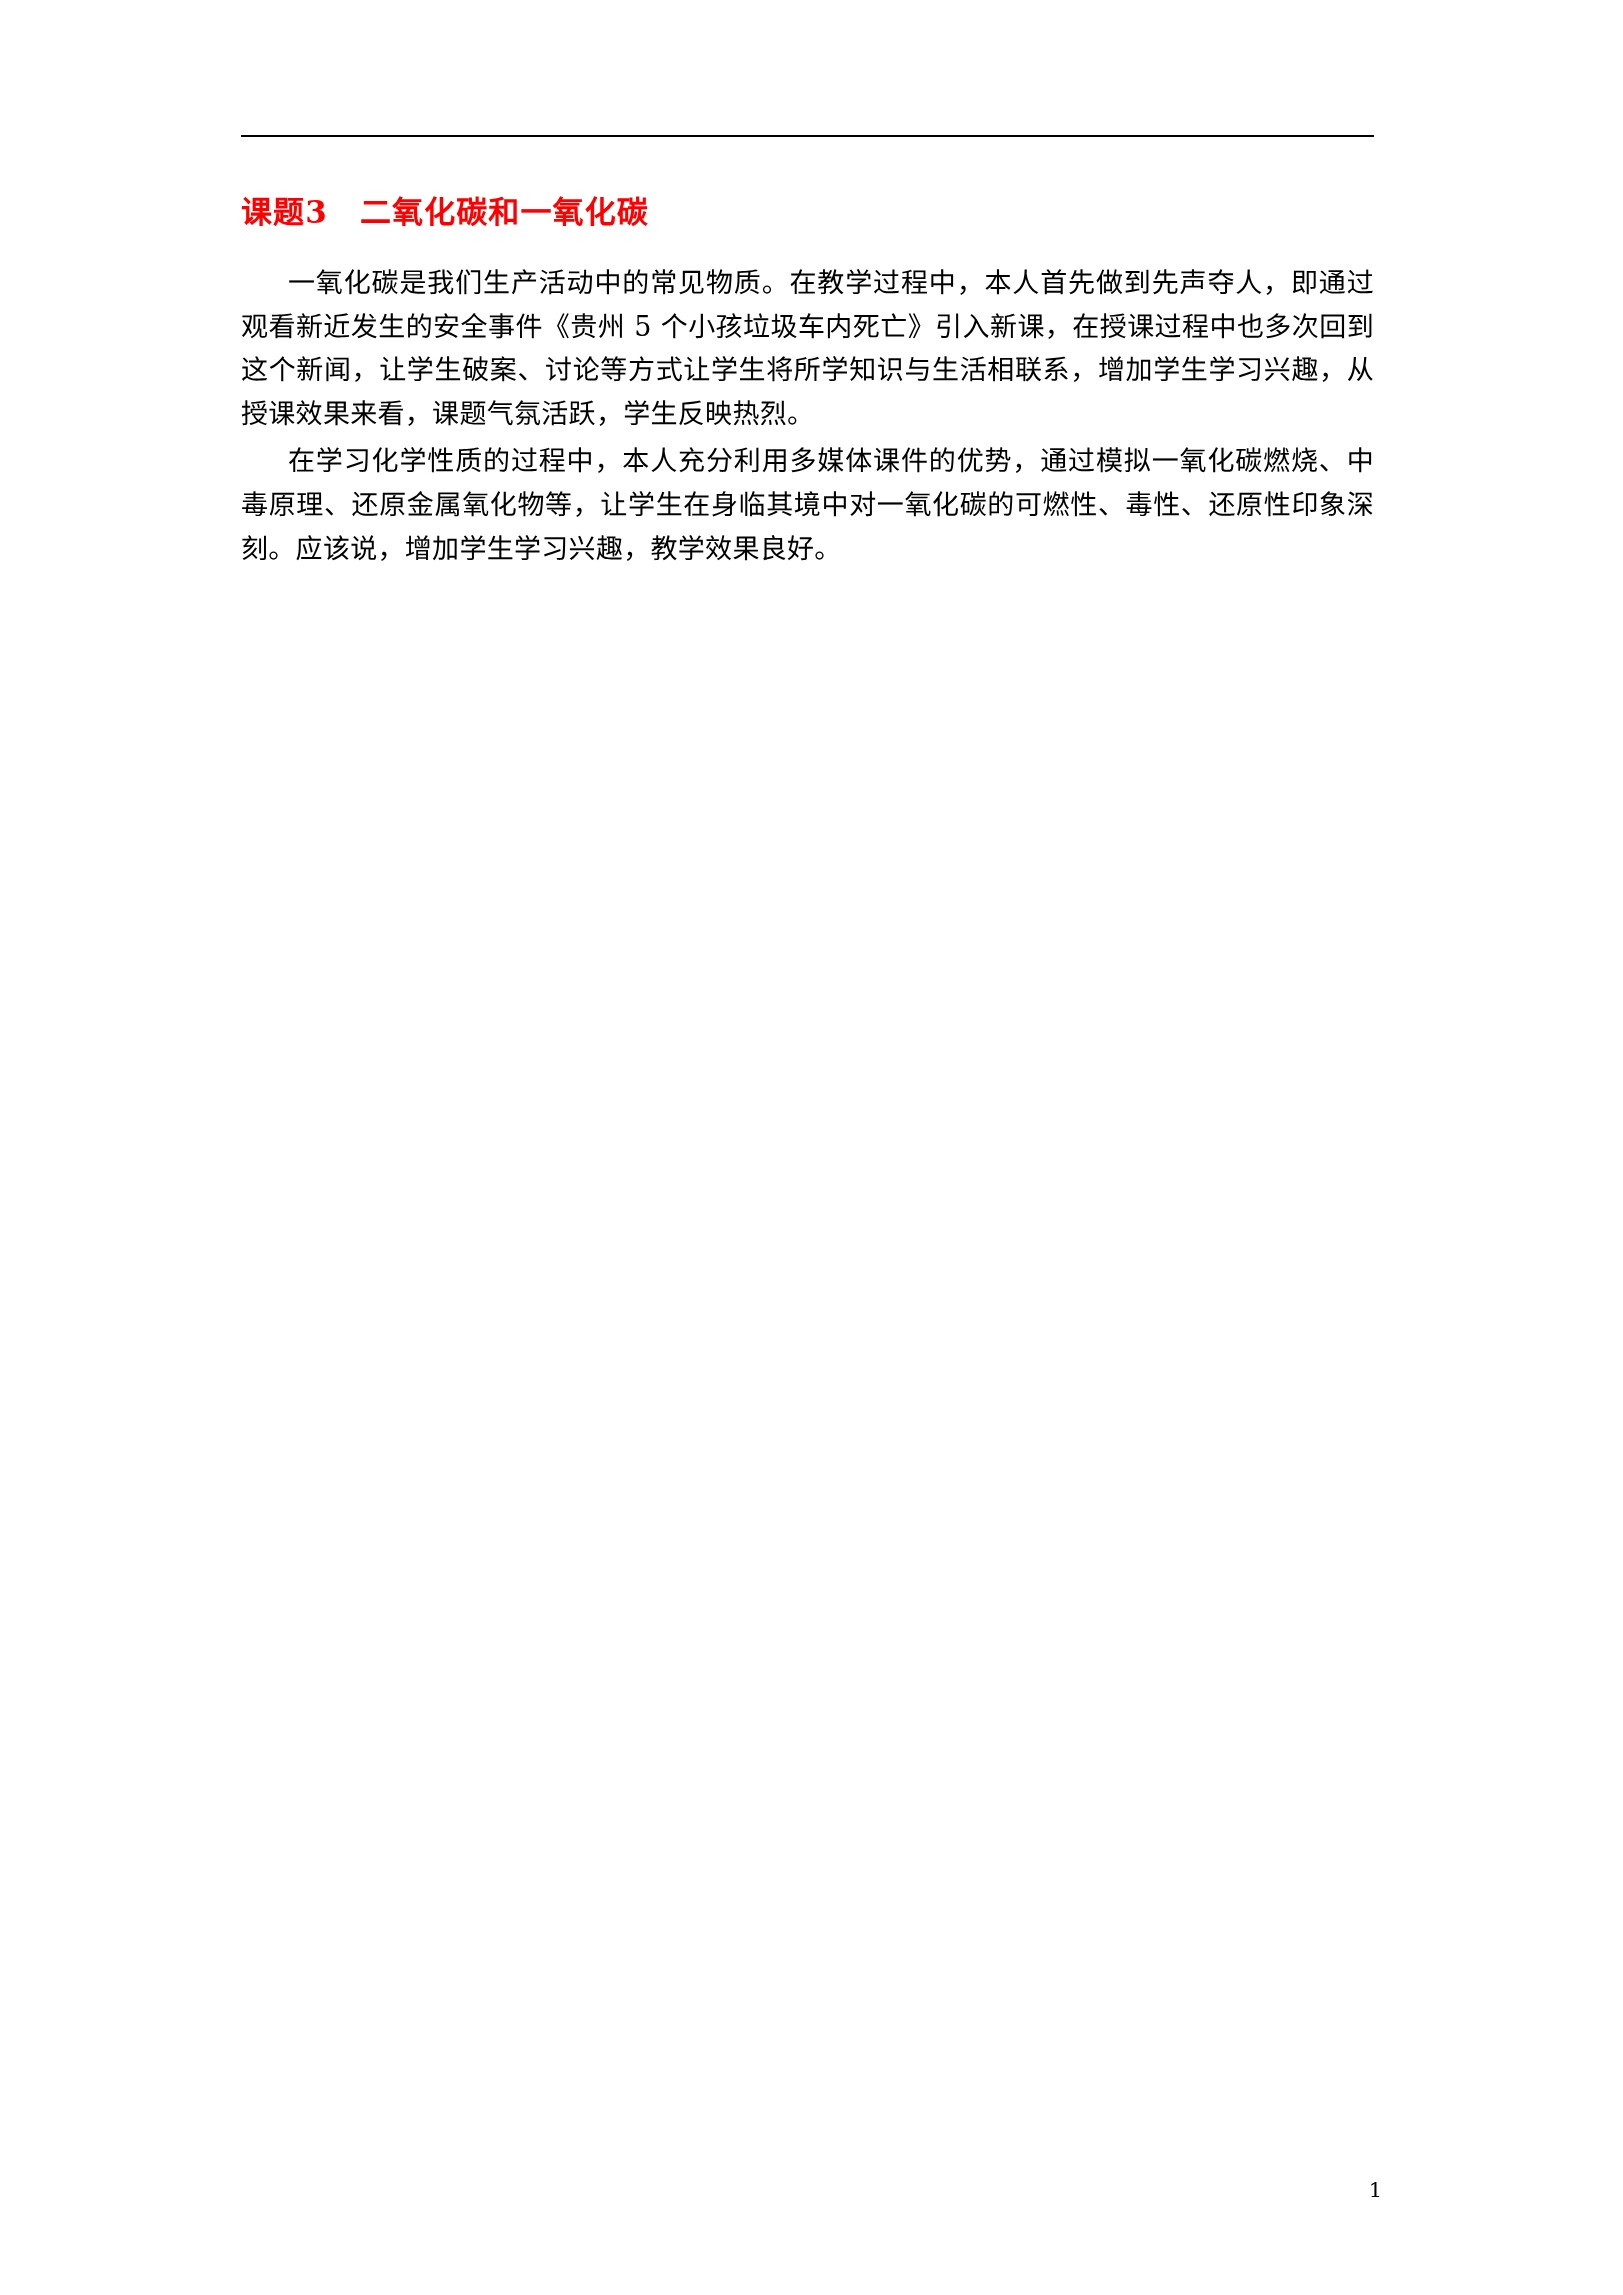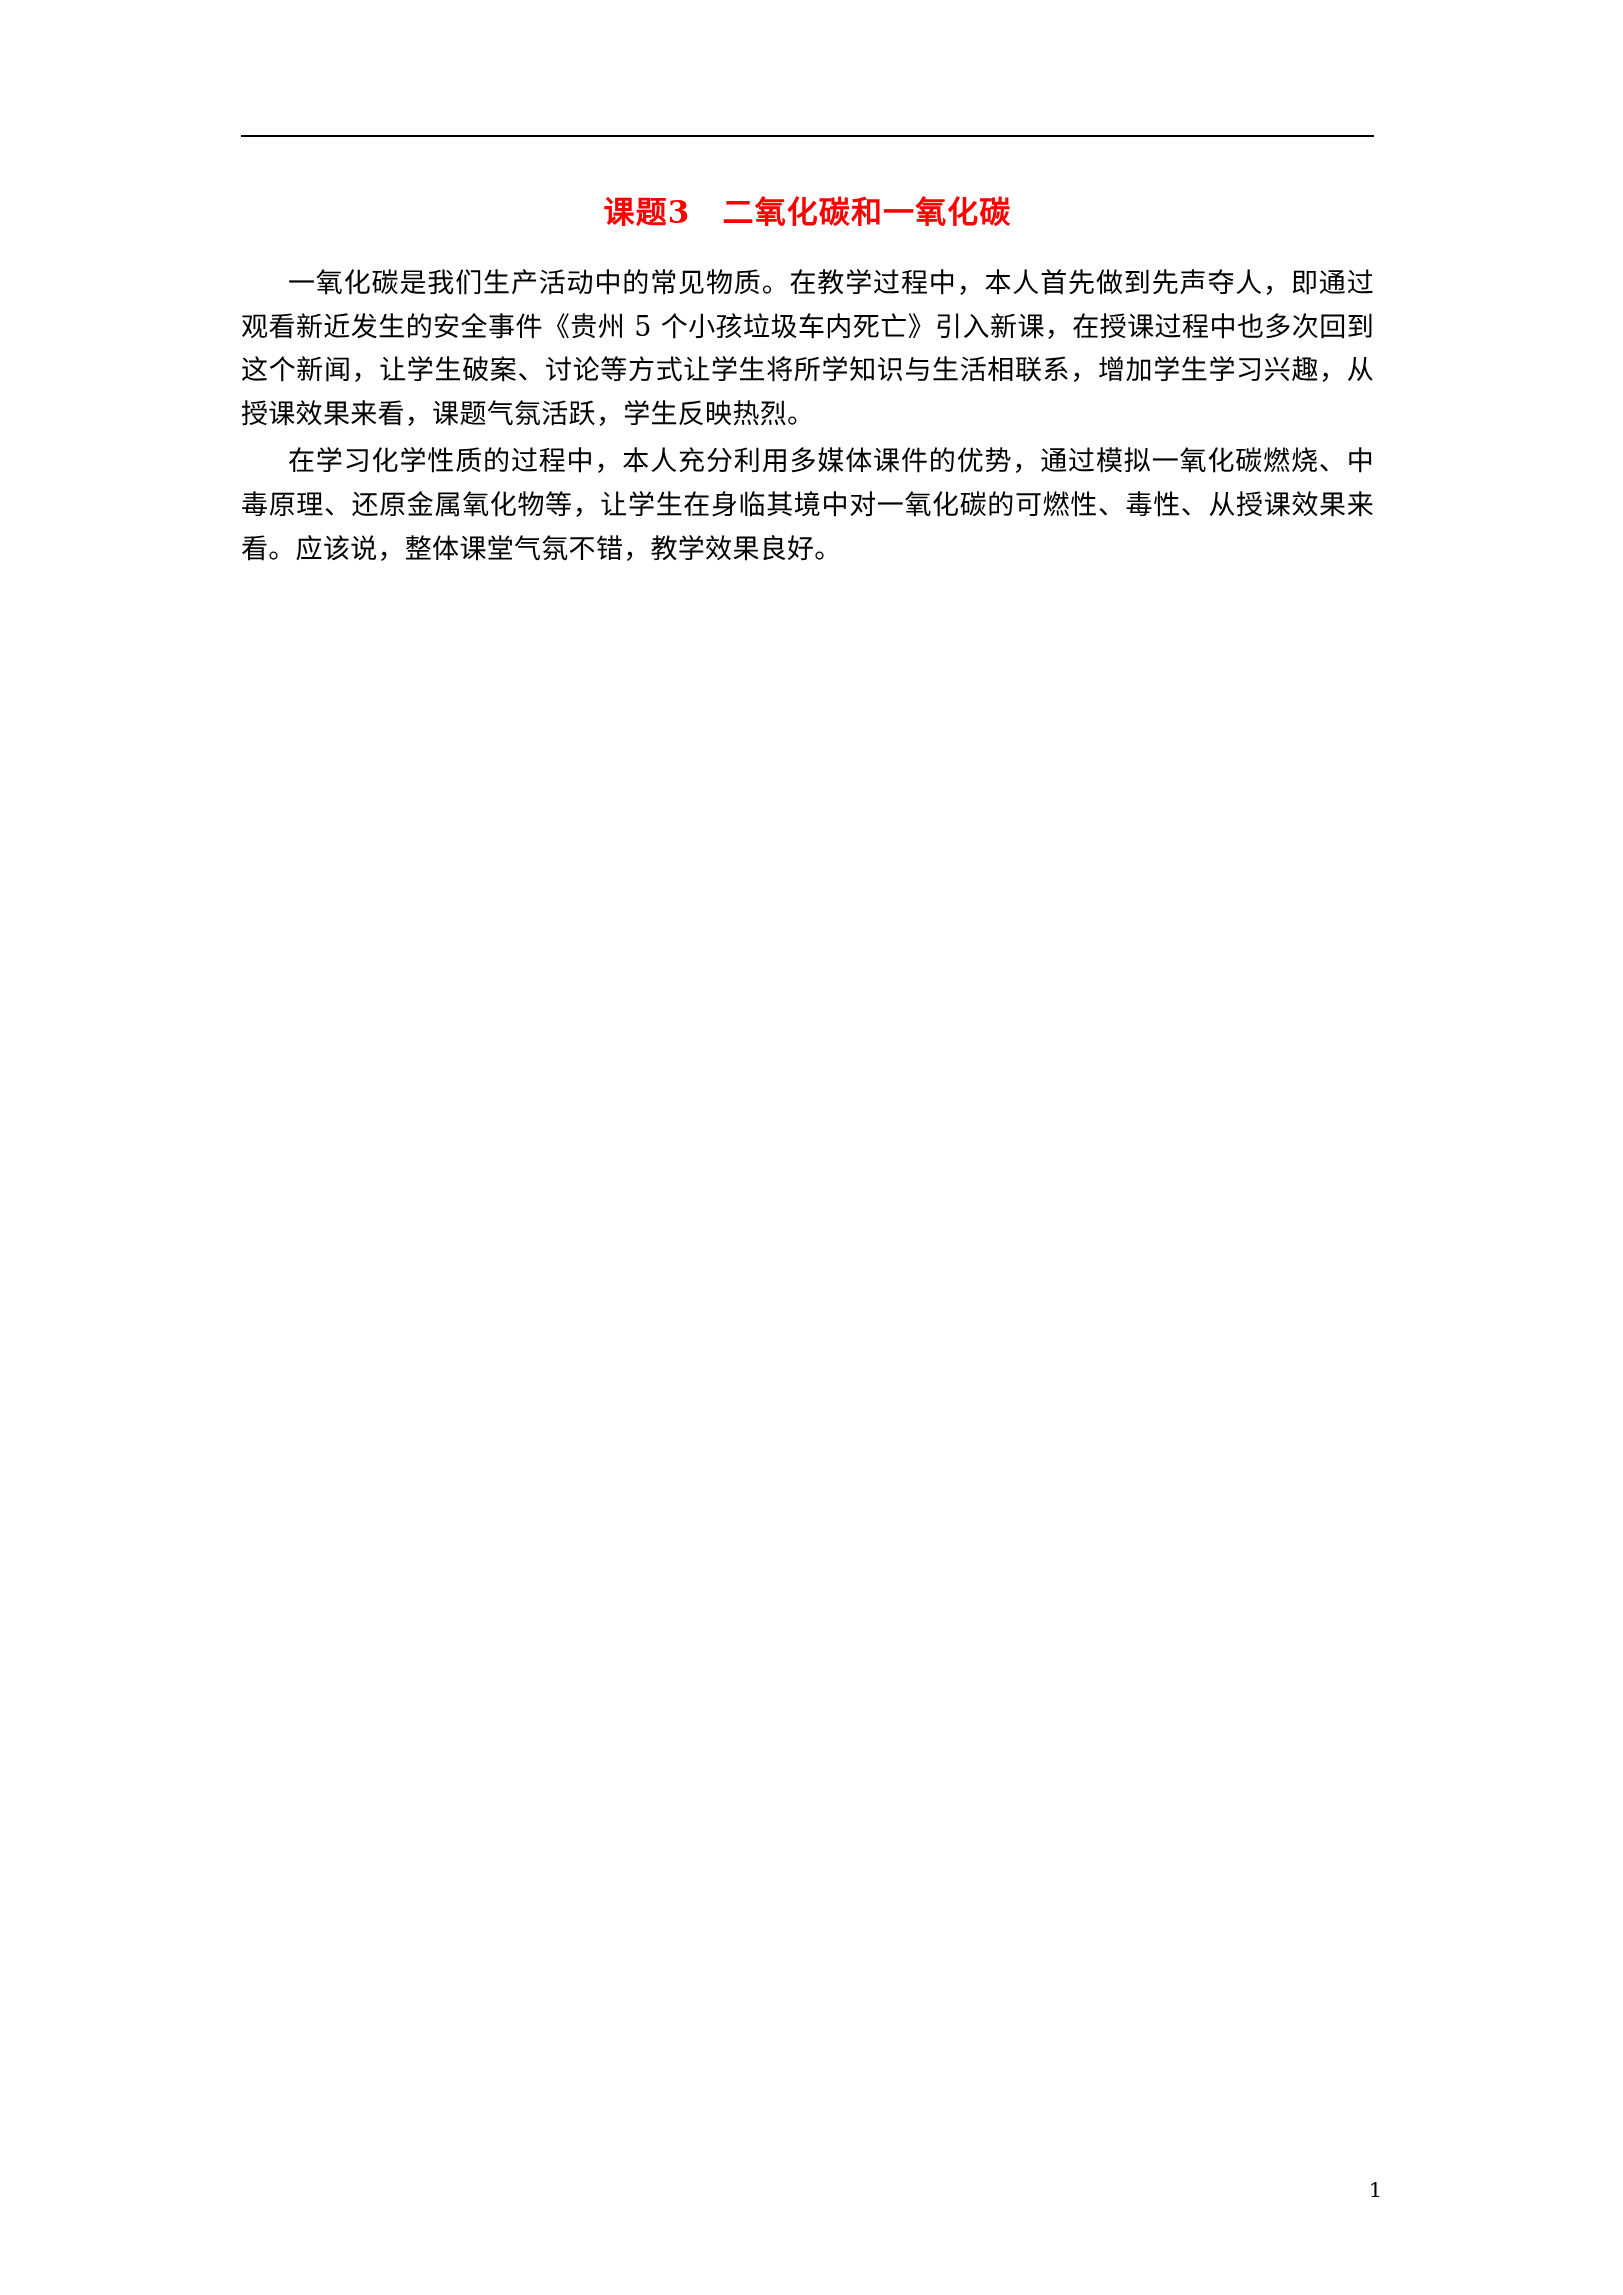--- a/index.html
+++ b/index.html
@@ -31,21 +31,21 @@
     height: 2.2px;
     background: #000000;
     margin: 0 0 56px 0;
   }
   .doc-title {
     font-family: "DejaVu Serif", "Liberation Serif", serif;
     font-weight: bold;
     font-size: 31px;
     line-height: 1.25;
     color: #ff0000;
-    text-align: center;
+    text-align: left;
     margin: 0 0 29px 0;
     letter-spacing: 1.1px;
   }
   .para {
     font-family: "DejaVu Serif", "Liberation Serif", serif;
     font-size: 27px;
     line-height: 1.62;
     color: #000000;
     margin: 0 0 3.4px 0;
     text-align: justify;
@@ -68,21 +68,21 @@
 <div class="page">
 
   <div class="content">
 
     <div class="header-rule"></div>
 
     <h1 class="doc-title">课题3　二氧化碳和一氧化碳</h1>
 
     <p class="para">一氧化碳是我们生产活动中的常见物质。在教学过程中，本人首先做到先声夺人，即通过观看新近发生的安全事件《贵州 5 个小孩垃圾车内死亡》引入新课，在授课过程中也多次回到这个新闻，让学生破案、讨论等方式让学生将所学知识与生活相联系，增加学生学习兴趣，从授课效果来看，课题气氛活跃，学生反映热烈。</p>
 
-    <p class="para">在学习化学性质的过程中，本人充分利用多媒体课件的优势，通过模拟一氧化碳燃烧、中毒原理、还原金属氧化物等，让学生在身临其境中对一氧化碳的可燃性、毒性、从授课效果来看。应该说，整体课堂气氛不错，教学效果良好。</p>
+    <p class="para">在学习化学性质的过程中，本人充分利用多媒体课件的优势，通过模拟一氧化碳燃烧、中毒原理、还原金属氧化物等，让学生在身临其境中对一氧化碳的可燃性、毒性、还原性印象深刻。应该说，增加学生学习兴趣，教学效果良好。</p>
 
 
   </div>
 
   <div class="page-number">1</div>
 
 </div>
 
 
 </body></html>

